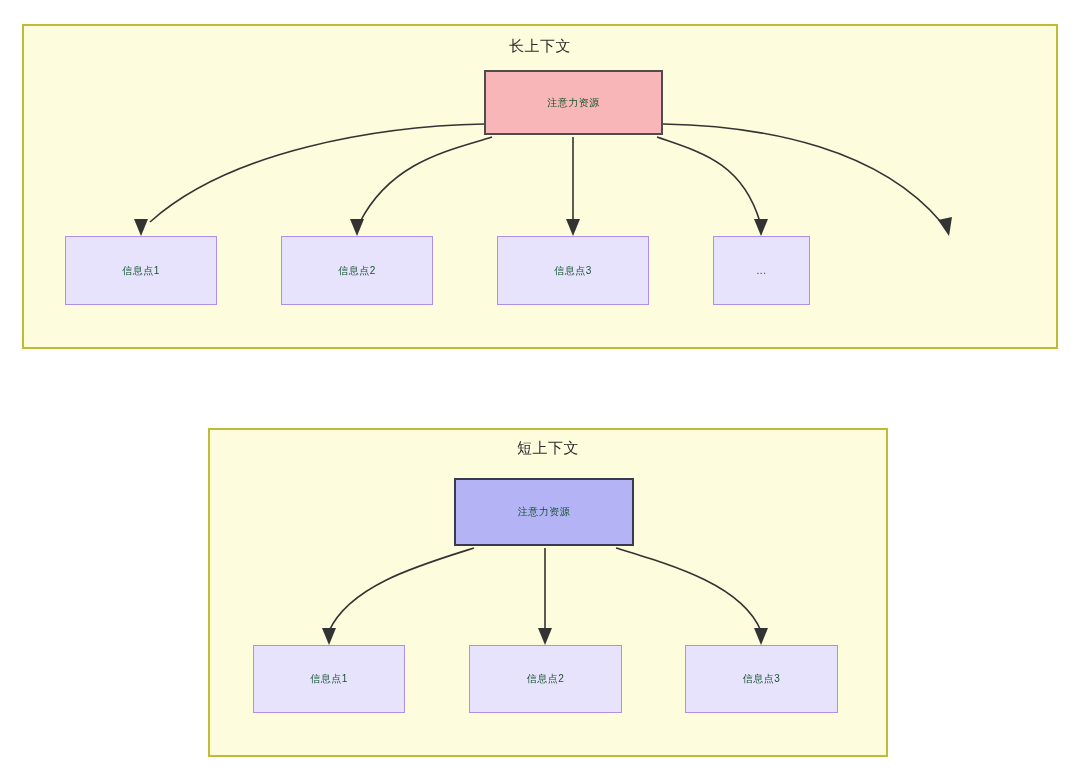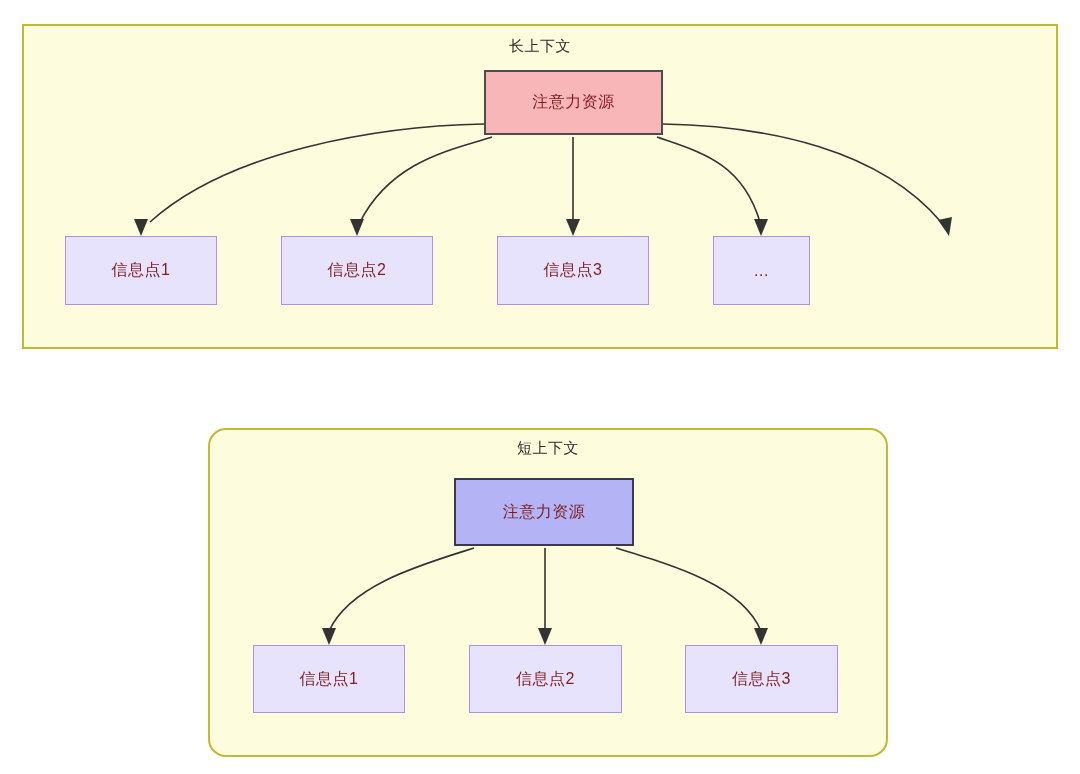--- a/index.html
+++ b/index.html
@@ -30,43 +30,42 @@
     left: 22px;
     top: 24px;
     width: 1036px;
     height: 325px;
   }
   #group-short {
     left: 208px;
     top: 428px;
     width: 680px;
     height: 329px;
-    border-radius: 18px;
   }
   .group-title {
     position: absolute;
     left: 0;
     width: 100%;
     text-align: center;
     font-size: 15px;
     color: #2b2b2b;
     letter-spacing: 0.5px;
     line-height: 18px;
   }
   #group-long .group-title { top: 11px; }
   #group-short .group-title { top: 9px; }
 
   .node {
     position: absolute;
     box-sizing: border-box;
     display: flex;
     align-items: center;
     justify-content: center;
-    font-size: 16px;
-    color: #7f1d1d;
+    font-size: 10px;
+    color: #14532d;
     letter-spacing: 0.5px;
     z-index: 3;
   }
   .node-root-pink {
     background: #f9b6b8;
     border: 2px solid #4d4d4d;
   }
   .node-root-blue {
     background: #b3b3f5;
     border: 2px solid #3a3a4d;

